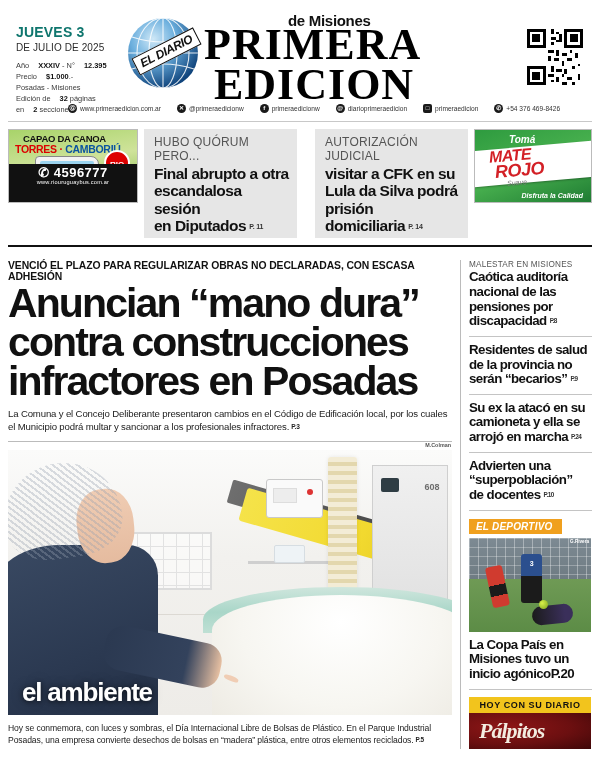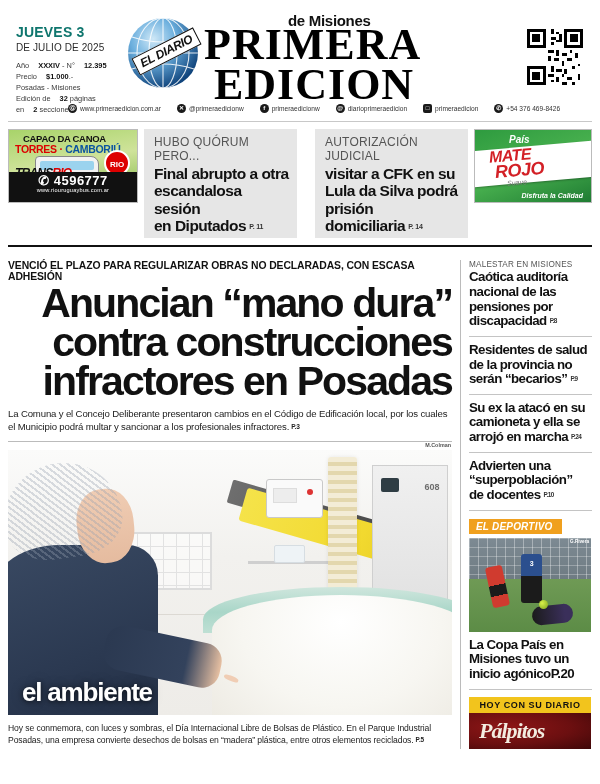--- a/index.html
+++ b/index.html
@@ -69,21 +69,21 @@
     background: linear-gradient(170deg,#a8d36a 0%, #cfe39a 45%, #7cb342 100%);
     border: 1px solid #bbb;
   }
   .ad-transrio .l1 { position:absolute; top:3px; left:14px; font-size:9.5px; font-weight:bold; color:#111; letter-spacing:-.3px;}
   .ad-transrio .l2 { position:absolute; top:13px; left:6px; font-size:10.5px; font-weight:bold; color:#d00; letter-spacing:-.3px;}
   .ad-transrio .l2 .b { color:#0b54a0; }
   .ad-transrio .logo { position:absolute; bottom:22px; left:6px; font-size:12px; font-weight:bold; color:#111; font-style:italic; letter-spacing:-.8px;}
   .ad-transrio .logo .r { color:#d00; }
   .ad-transrio .badge { position:absolute; right:7px; bottom:26px; width:26px; height:26px; border-radius:50%;
       background:#d00; color:#fff; font-size:8px; font-weight:bold; text-align:center; line-height:26px; border:2px solid #fff;}
-  .ad-transrio .phonebar { position:absolute; left:0; right:0; bottom:0; height:30px; background:#111; color:#fff;
+  .ad-transrio .phonebar { position:absolute; left:0; right:0; bottom:0; height:38px; background:#111; color:#fff;
       text-align:center; }
   .ad-transrio .phonebar .ph { font-size:13px; font-weight:bold; letter-spacing:.5px; line-height:13px; padding-top:2px;}
   .ad-transrio .phonebar .web { font-size:5.6px; letter-spacing:.2px; }
   .ad-transrio .bus { position:absolute; left:26px; top:26px; width:64px; height:26px; background:#f2f2f2;
       border-radius:4px 8px 4px 4px; border:1px solid #888; }
   .ad-transrio .bus:after { content:""; position:absolute; left:4px; top:4px; width:54px; height:9px; background:#9bd3ee; border-radius:2px;}
 
   .brief { flex: 1; background: #e6e6e6; padding: 6px 8px 4px 10px; position: relative; }
   .brief + .brief { margin-left: 12px; }
   .brief .kicker { font-size: 12px; color: #555; letter-spacing: .2px; margin-bottom: 2px; text-transform: uppercase; }
@@ -102,21 +102,21 @@
   .ad-mate .rojo { position:absolute; top:30px; left:20px; font-size:18px; font-weight:bold; font-style:italic; color:#d32026; letter-spacing:-.5px; transform:rotate(-5deg);}
   .ad-mate .suave { position:absolute; top:49px; left:32px; font-size:7px; font-style:italic; color:#7a7a7a; transform:rotate(-5deg);}
   .ad-mate .slogan { position:absolute; bottom:3px; right:8px; font-size:7px; font-style:italic; font-weight:bold; color:#fff; }
 
   
   .body-grid { display: flex; padding-top: 13px; }
   .col-main { width: 452px; flex: 0 0 452px; padding-right: 8px; }
   .col-side { flex: 1; border-left: 1px solid #bbb; padding-left: 8px; }
 
   .lead-kicker { font-size: 10.4px; font-weight: bold; letter-spacing: -.1px; color: #111; padding-bottom: 2px; }
-  .lead-head { font-size: 41px; font-weight: bold; line-height: .94; letter-spacing: -1.9px; color: #111; font-family:"Liberation Sans", sans-serif;text-align:right; }
+  .lead-head { font-size: 41px; font-weight: bold; line-height: .94; letter-spacing: -1.9px; color: #111; font-family:"Liberation Sans", sans-serif; }
   .lead-head div { white-space: nowrap; }
   .lead-sub { font-size: 9.6px; line-height: 1.38; color: #222; padding-top: 7px; letter-spacing: -.15px; }
   .lead-sub .pg { font-size: 6.6px; font-weight: bold; vertical-align:1px; margin-left:2px; }
   .rule { height: 1px; background: #bbb; margin: 7px 0 0 0; }
 
   
   .photo-wrap { position: relative; margin-top: 8px; }
   .credit { position:absolute; right:1px; top:-8px; font-size:5.4px; color:#555; font-weight:bold; }
   .photo {
     width: 444px; height: 265px; position: relative; overflow: hidden;
@@ -376,21 +376,21 @@
     <div class="brief">
       <div class="kicker">AUTORIZACIÓN JUDICIAL</div>
       <div class="htxt">
         <div>visitar a CFK en su</div>
         <div>Lula da Silva podrá</div>
         <div><span>prisión domiciliaria</span><span class="pg">P. 14</span></div>
       </div>
     </div>
 
     <div class="ad-mate">
-      <div class="toma">País</div>
+      <div class="toma">Tomá</div>
       <div class="ribbon"></div>
       <div class="mate">MATE</div>
       <div class="rojo">ROJO</div>
       <div class="suave">Suave</div>
       <div class="slogan">Disfruta la Calidad</div>
     </div>
   </div>
 
   <div class="body-grid">
 

